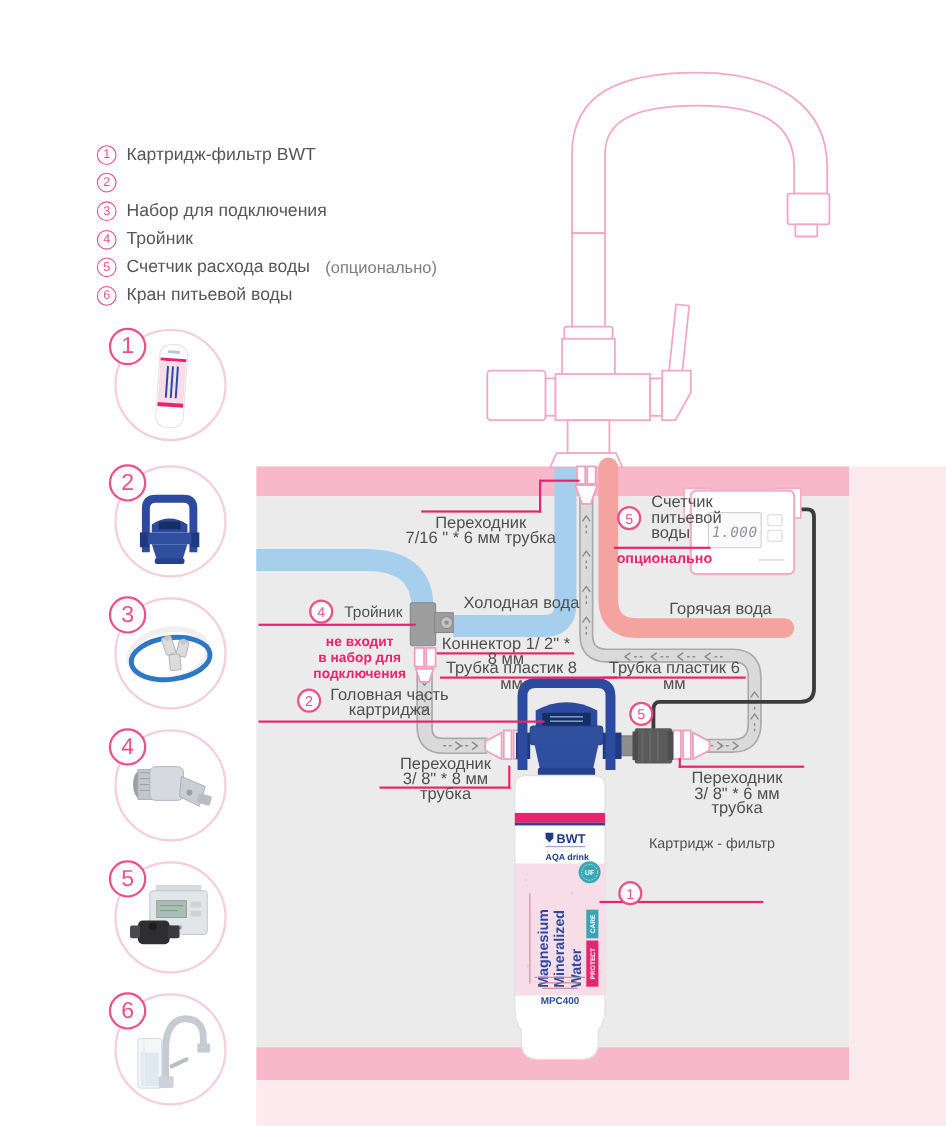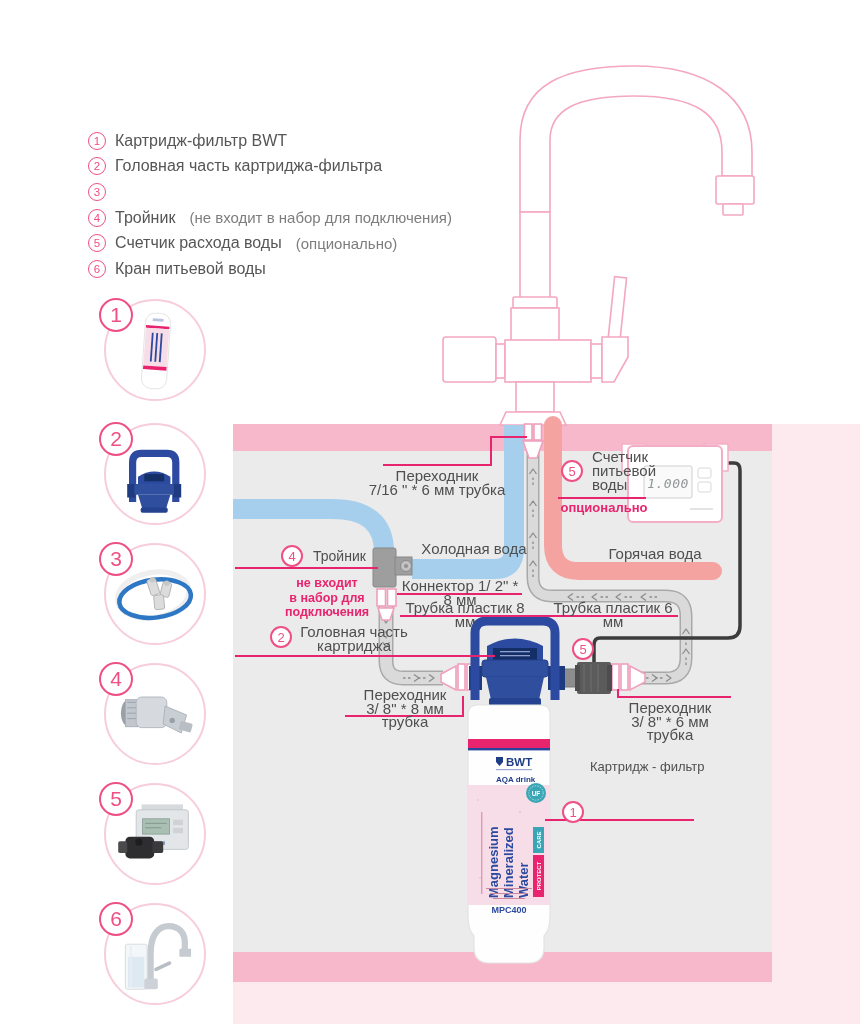--- a/index.html
+++ b/index.html
@@ -196,31 +196,30 @@
 <div class="lead" style="left:545px;top:819px;width:149px;height:2px"></div>
 
 <div class="legend">
   <div class="lg-row">
       <span class="lg-num">1</span>
       <span class="lg-bold">Картридж-фильтр BWT</span>
       <span class="lg-note"></span>
     </div>
   <div class="lg-row">
       <span class="lg-num">2</span>
-      <span class="lg-bold">Головная часть картриджа-фильтра</span>
       <span class="lg-note"></span>
     </div>
   <div class="lg-row">
       <span class="lg-num">3</span>
+      <span class="lg-bold">Набор для подключения</span>
       <span class="lg-note"></span>
     </div>
   <div class="lg-row">
       <span class="lg-num">4</span>
       <span class="lg-bold">Тройник</span>
-      <span class="lg-note">(не входит в набор для подключения)</span>
     </div>
   <div class="lg-row">
       <span class="lg-num">5</span>
       <span class="lg-bold">Счетчик расхода воды</span>
       <span class="lg-note">(опционально)</span>
     </div>
   <div class="lg-row">
       <span class="lg-num">6</span>
       <span class="lg-bold">Кран питьевой воды</span>
       <span class="lg-note"></span>

